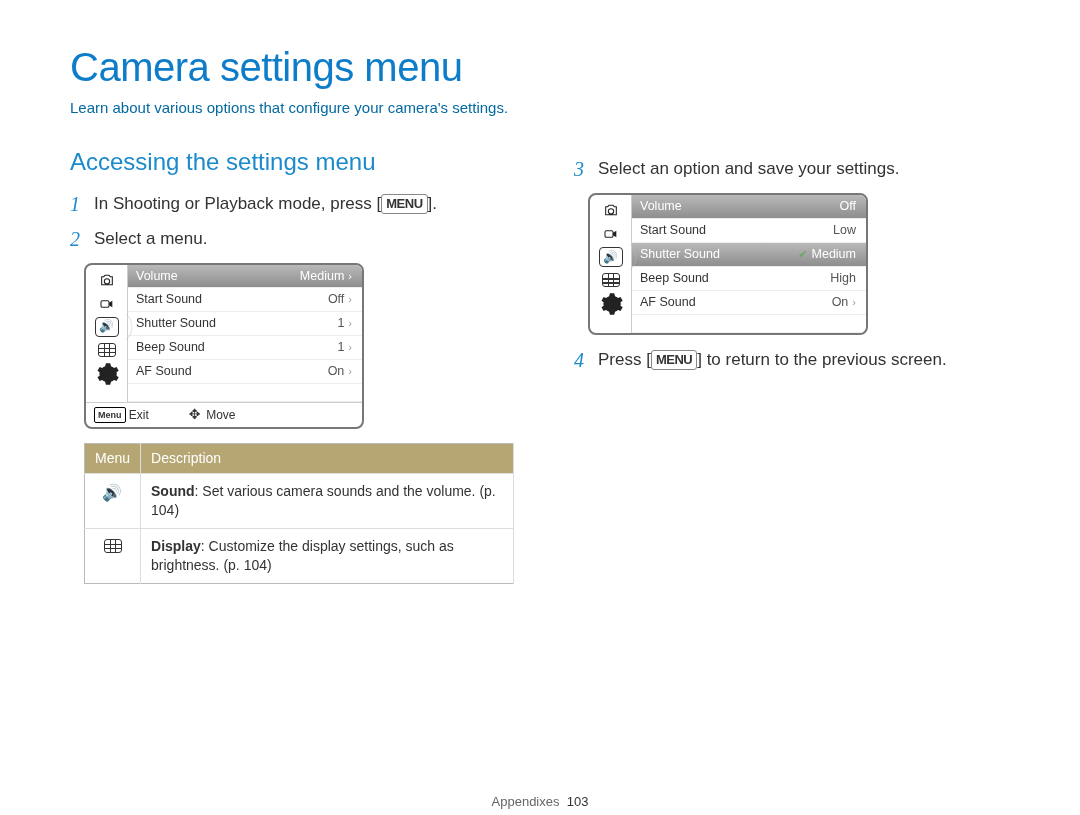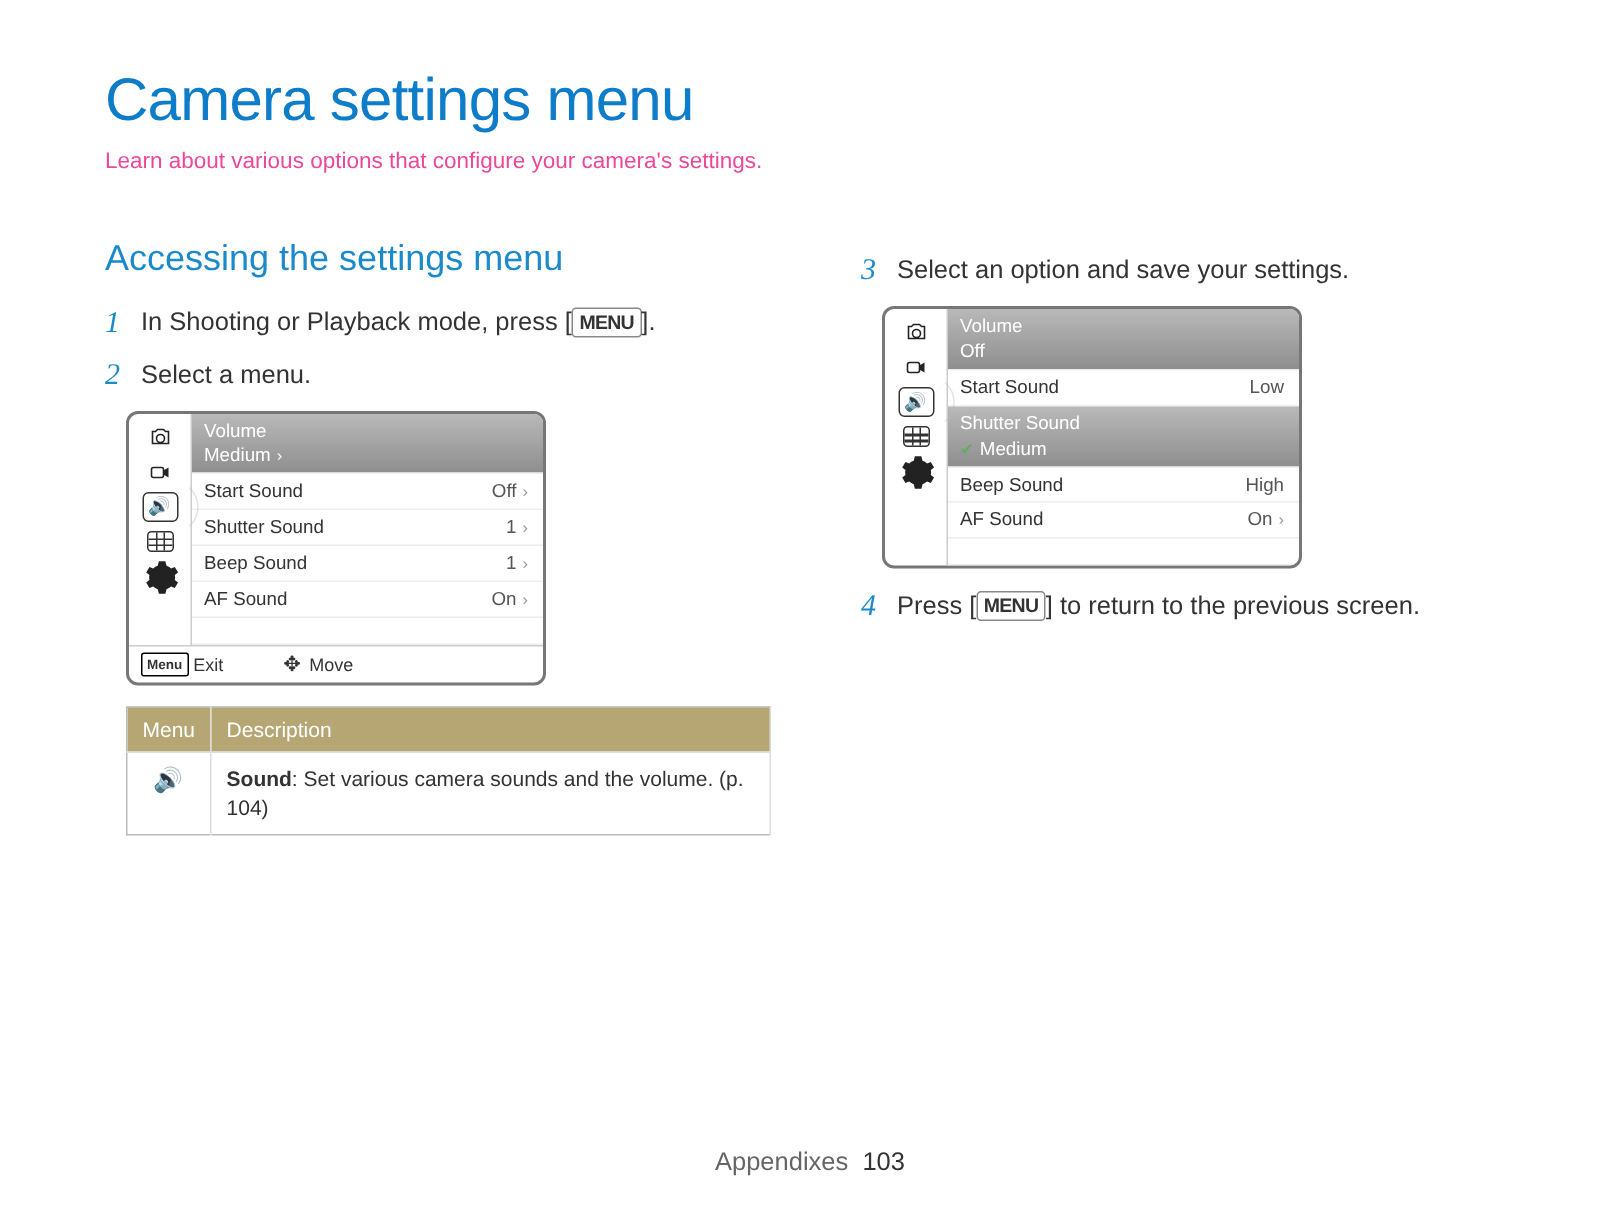--- a/index.html
+++ b/index.html
@@ -16,22 +16,22 @@
   }
   h1.page-title {
     color: #0d7cc9;
     font-size: 40px;
     font-weight: 400;
     margin: 0 0 4px 0;
     letter-spacing: -0.5px;
   }
   .subtitle {
     font-size: 15px;
-    color: #ec4899;
-    margin-bottom: 39px;
+    color: #0369a1;
+    margin-bottom: 28px;
   }
   .columns {
     display: flex;
     gap: 60px;
   }
   .col { flex: 1; }
   h2.section-heading {
     color: #1b8acb;
     font-size: 24px;
     font-weight: 400;
@@ -140,21 +140,20 @@
     justify-content: space-between;
     padding: 3px 10px 3px 8px;
     border-bottom: 1px solid #eee;
   }
   .lcd-row:last-child { border-bottom: none; }
   .lcd-row .val { color: #555; }
   .lcd-row .chev { color: #999; margin-left: 4px; font-size: 11px; }
   .lcd-row.sel {
     background: linear-gradient(#b9b9b9, #8e8e8e);
     color: #fff;
-    flex-direction: column;
   }
   .lcd-row.sel .val, .lcd-row.sel .chev { color: #fff; }
   .lcd-row.opt .check { color: #6a6; margin-right: 4px; font-size: 11px; }
   .lcd-foot {
     border-top: 1px solid #ccc;
     display: flex;
     padding: 4px 8px;
     gap: 40px;
     font-size: 12px;
     align-items: center;
@@ -184,24 +183,24 @@
   }
   .desc-table td.icon-cell {
     width: 44px;
     text-align: center;
     font-size: 16px;
   }
   .desc-bold { font-weight: bold; }
 
   .page-footer {
     position: absolute;
-    bottom: 28px;
+    bottom: 4px;
     left: 0; right: 0;
     text-align: center;
-    font-size: 17px;
+    font-size: 13px;
     color: #666;
   }
   .page-footer .pn { color: #333; }
 
   .display-grid-icon {
     display: inline-block;
     width: 18px; height: 14px;
     border: 1.5px solid #333;
     border-radius: 3px;
     position: relative;
@@ -302,20 +301,26 @@
           <th>Description</th>
         </tr>
       </thead>
       <tbody>
         <tr>
           <td class="icon-cell">🔊</td>
           <td>
             <span class="desc-bold">Sound</span><span>: Set various camera sounds and the volume. </span><span>(p. 104)</span>
           </td>
         </tr>
+        <tr>
+          <td class="icon-cell"><span class="display-grid-icon"></span></td>
+          <td>
+            <span class="desc-bold">Display</span><span>: Customize the display settings, such as brightness. </span><span>(p. 104)</span>
+          </td>
+        </tr>
       </tbody>
     </table>
   </div>
 
   <div class="col">
     <div class="step" style="margin-top:12px;">
       <span class="step-num">3</span>
       <span class="step-text">Select an option and save your settings.</span>
     </div>
 

